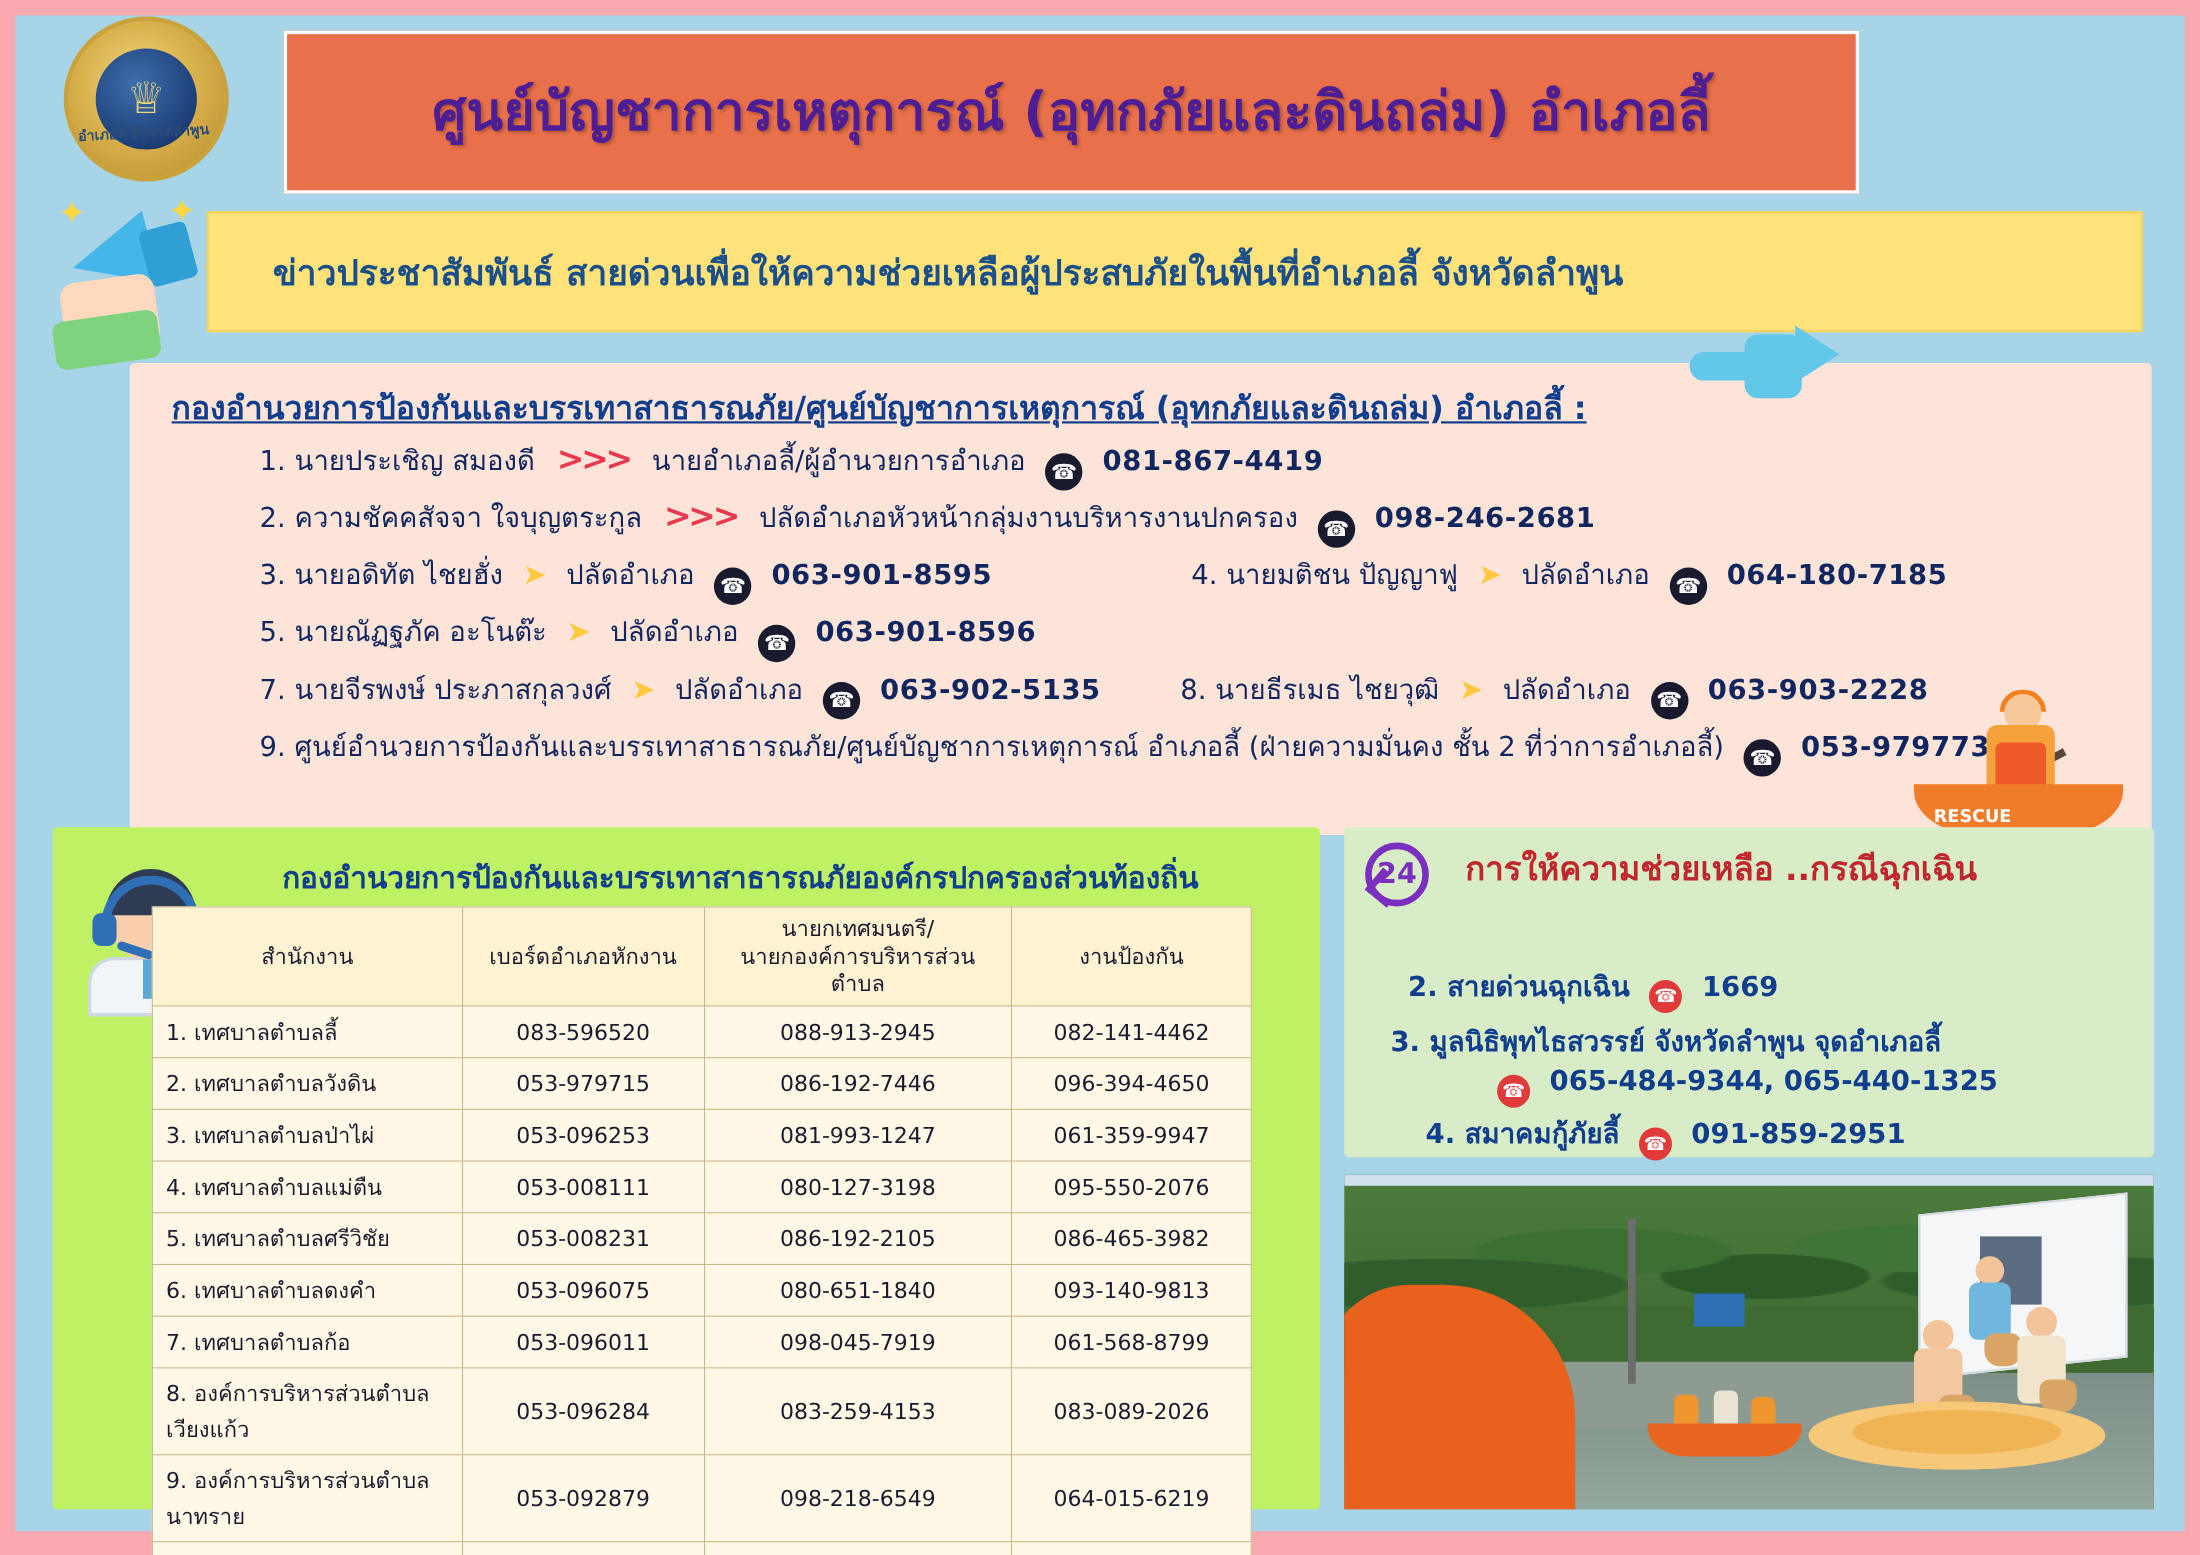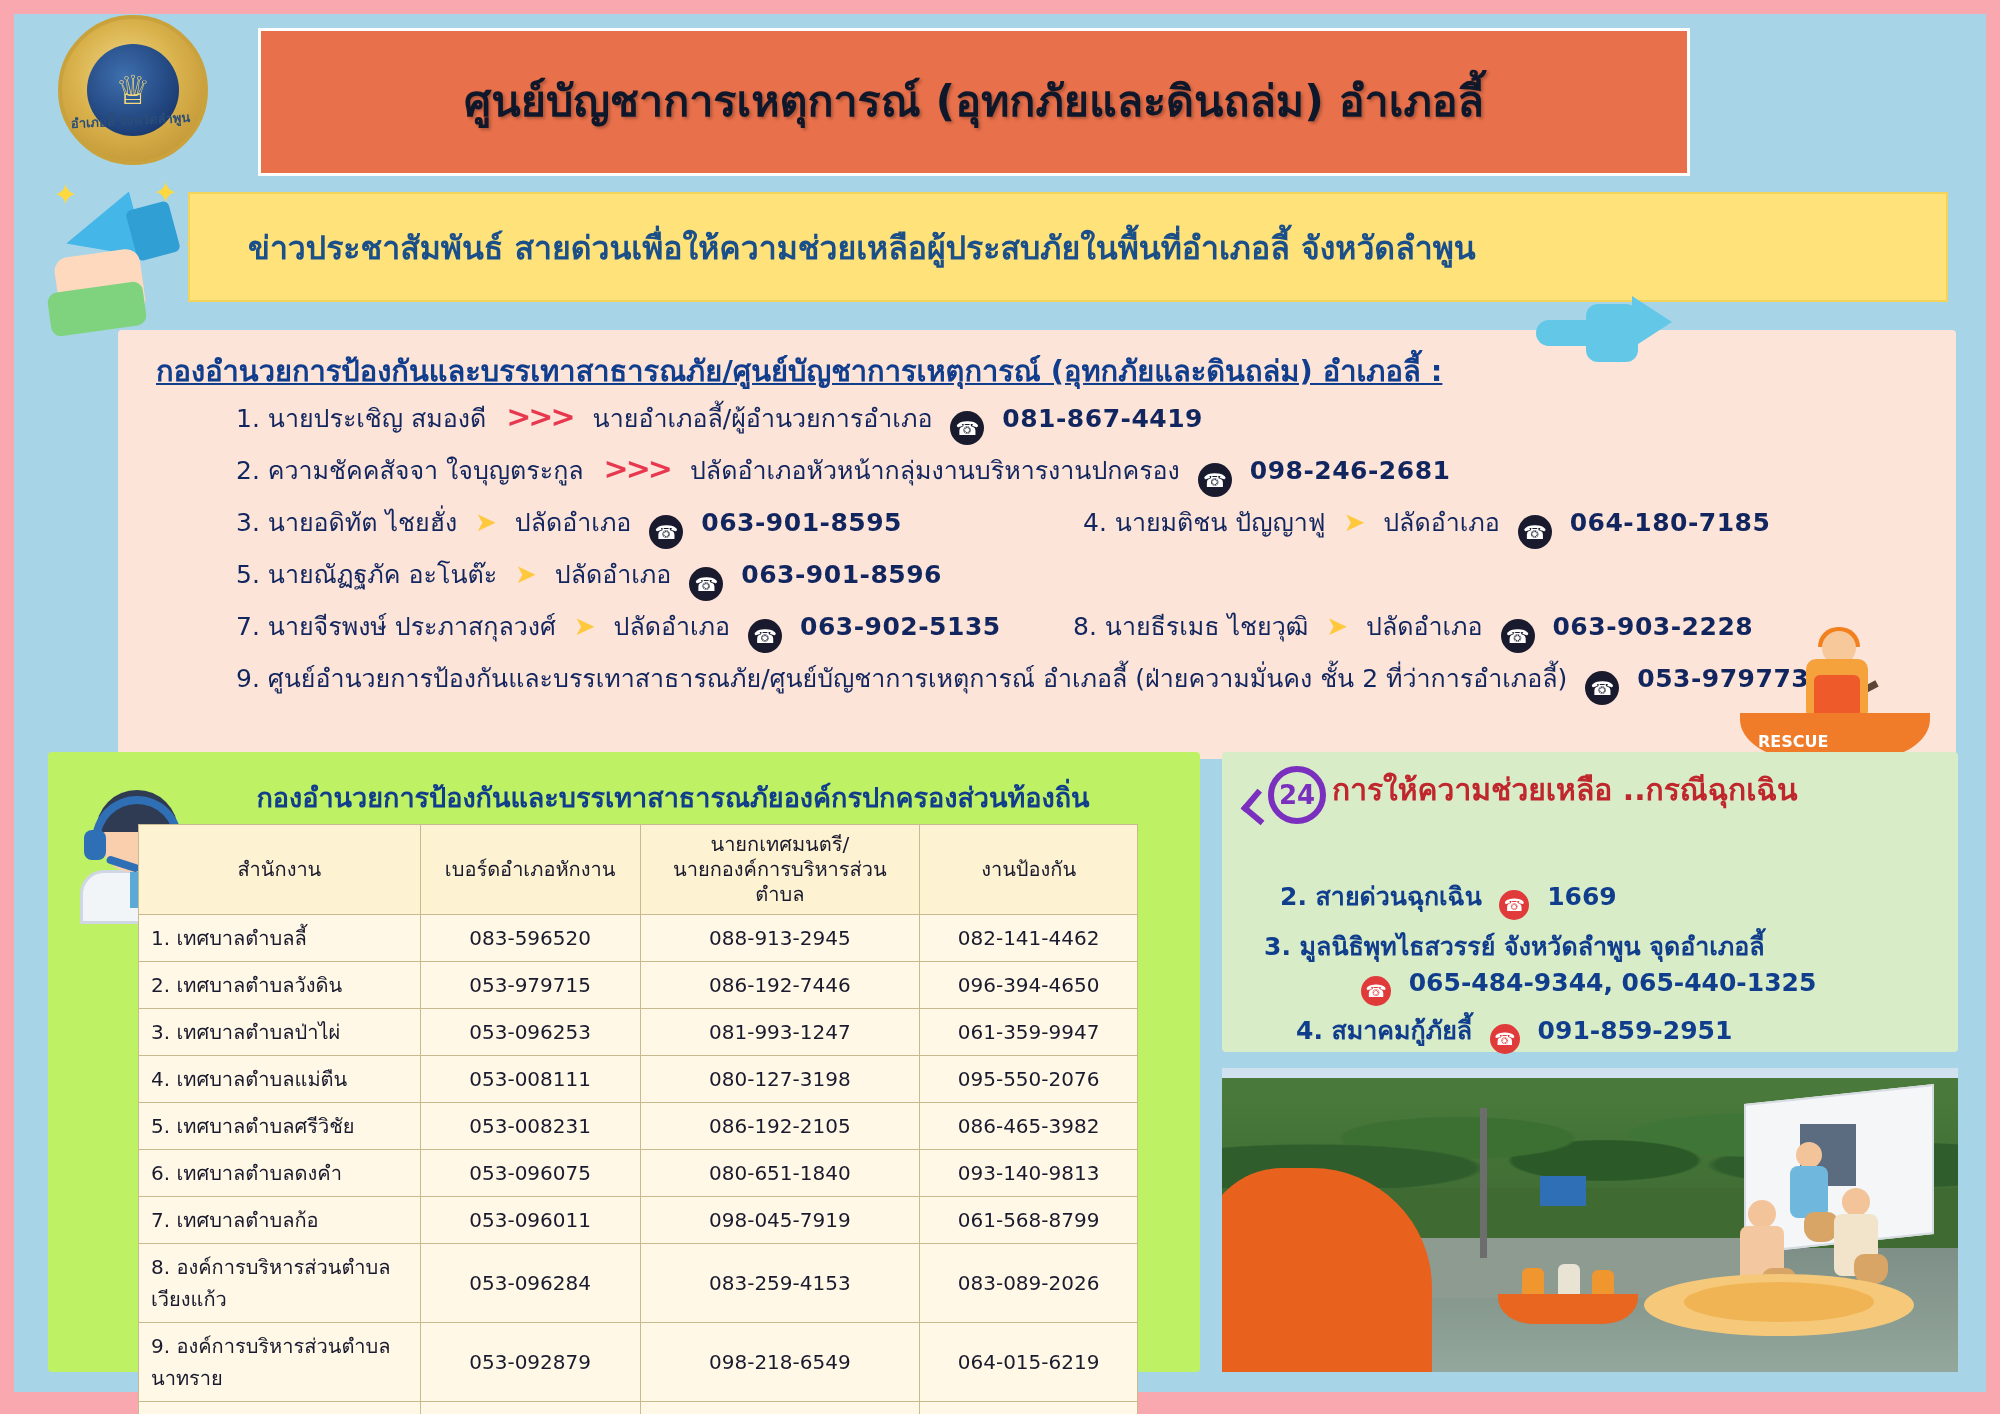--- a/index.html
+++ b/index.html
@@ -18,21 +18,21 @@
   .frame-left { left:0; top:0; width:14px; height:1414px; }
   .frame-right { right:0; top:0; width:14px; height:1414px; }
 
   
   .header-bar {
     position:absolute; left:258px; top:28px; width:1432px; height:148px;
     background:#e8704a; border:3px solid #ffffff;
     display:flex; align-items:center; justify-content:center;
   }
   .header-title {
-    color:#0f172a; font-size:43px; font-weight:bold;
+    color:#4c1d95; font-size:49px; font-weight:bold;
     text-align:left; line-height:1.15;
     text-shadow:2px 2px 3px rgba(0,0,0,.25);
   }
   .seal {
     position:absolute; left:38px; top:10px; width:185px; height:170px;
   }
   .seal-circle {
     position:absolute; left:20px; top:5px; width:150px; height:150px;
     border-radius:50%;
     background:radial-gradient(circle at 45% 40%, #f2d98a 0%, #d9b24c 45%, #b8892c 100%);
@@ -164,21 +164,21 @@
     background:#d8ecc8; border-radius:4px;
   }
   .em-title {
     position:absolute; left:110px; top:14px; font-size:30px;
     color:#c0272d; font-weight:bold;
   }
   .icon24 {
     position:absolute; left:18px; top:8px; width:88px; height:70px;
   }
   .icon24 .c24 {
-    position:absolute; left:28px; top:6px; width:58px; height:58px;
+    position:absolute; left:1px; top:6px; width:58px; height:58px;
     border:6px solid #7b2fbe; border-radius:50%;
     color:#7b2fbe; font-size:26px; font-weight:bold;
     display:flex; align-items:center; justify-content:center;
   }
   .icon24 .tail {
     position:absolute; left:6px; top:34px; width:26px; height:26px;
     border-left:6px solid #7b2fbe; border-bottom:6px solid #7b2fbe;
     transform:rotate(40deg);
   }
   .em-line { position:absolute; font-size:25px; color:#103d8c; font-weight:bold; white-space:nowrap; }

